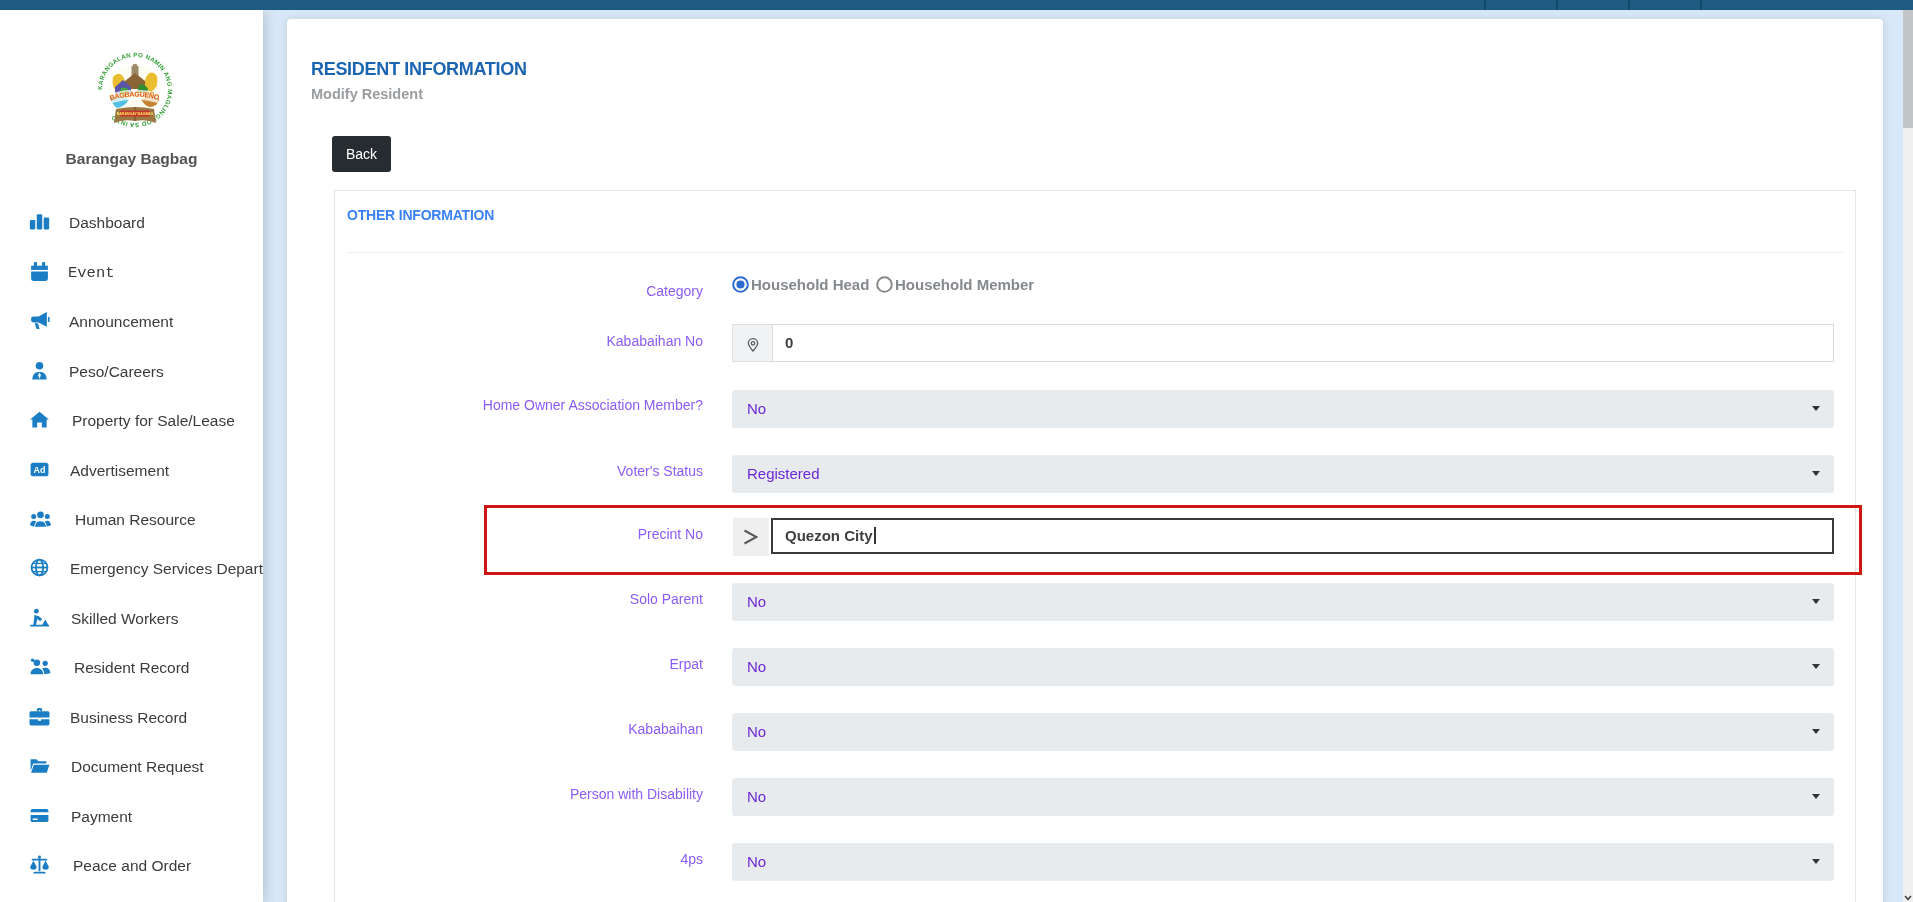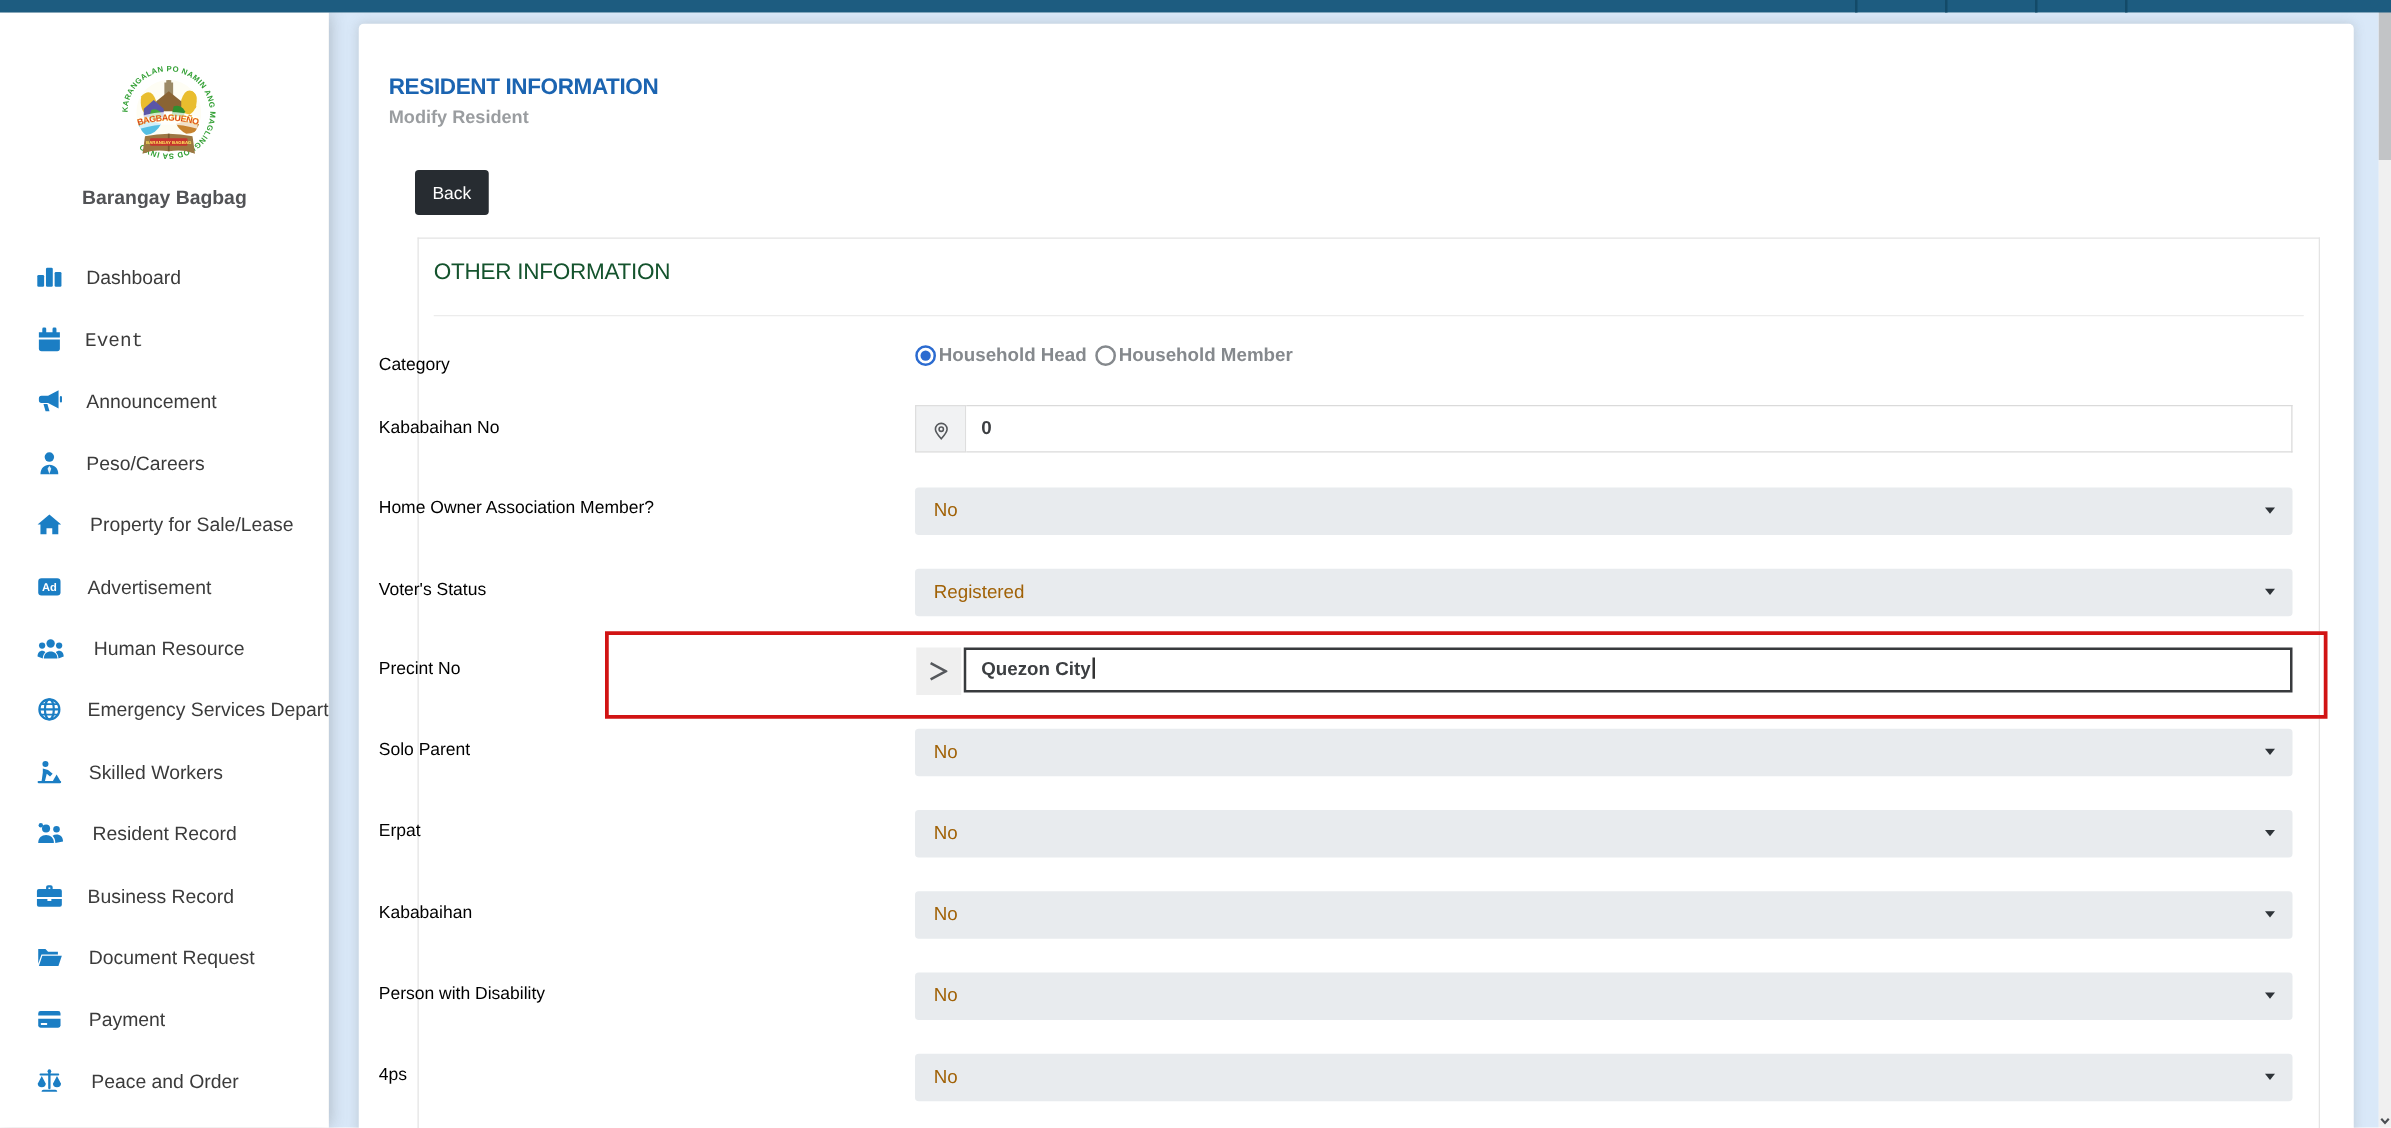--- a/index.html
+++ b/index.html
@@ -15,24 +15,24 @@
 #brgname { left:0px; top:140px; width:263px; text-align:center; font-size:15.5px; font-weight:bold; color:#525356; }
 .mi { position:absolute; left:0; width:263px; height:26px; }
 .mi .ic { position:absolute; left:29px; top:1px; width:21px; height:21px; }
 .mi .ic svg { display:block; }
 .mi .tx { position:absolute; left:68px; top:0px; font-size:15.5px; color:#3b3b3b; white-space:nowrap; line-height:26px; }
 #card { left:287px; top:19px; width:1596px; height:890px; background:#fff; border-radius:4px; box-shadow:0 0 9px rgba(100,100,100,.22); z-index:2; }
 #h1 { left:311px; top:59px; font-size:18px; font-weight:bold; color:#1b64b1; z-index:3; letter-spacing:-0.3px; }
 #h2 { left:311px; top:86px; font-size:14.5px; font-weight:bold; color:#9a9da0; z-index:3; }
 #backbtn { left:332px; top:136px; width:59px; height:36px; background:#272c31; border-radius:3px; z-index:3; color:#fff; font-size:14px; text-align:center; line-height:36px; }
 #obox { left:334px; top:190px; width:1522px; height:719px; border:1px solid #e4e4e4; border-bottom:none; background:#fff; z-index:3; }
-#oh { left:347px; top:207px; font-size:18px; font-weight:normal; color:#14532d; z-index:4; letter-spacing:-0.2px; }
+#oh { left:347px; top:207px; font-size:14px; font-weight:bold; color:#3b82f6; z-index:4; letter-spacing:-0.2px; }
 #ohr { left:347px; top:252px; width:1496px; height:1px; background:#ececec; z-index:4; }
-.lbl { position:absolute; width:400px; left:303px; text-align:left; font-size:14px; color:#000000; z-index:4; }
-.sel { position:absolute; left:732px; width:1102px; height:38px; background:#e8ebee; border-radius:3px; z-index:4; font-size:15px; color:#a16207; line-height:38px; padding-left:15px; }
+.lbl { position:absolute; width:400px; left:303px; text-align:right; font-size:14px; color:#8b5cf6; z-index:4; }
+.sel { position:absolute; left:732px; width:1102px; height:38px; background:#e8ebee; border-radius:3px; z-index:4; font-size:15px; color:#6d28d9; line-height:38px; padding-left:15px; }
 .caret { position:absolute; left:1811.5px; width:0; height:0; border-left:4.8px solid transparent; border-right:4.8px solid transparent; border-top:5.2px solid #2e3338; z-index:5; }
 .igbox { position:absolute; z-index:4; }
 #radios { left:732px; top:276px; width:700px; height:17px; z-index:4; font-size:15px; font-weight:bold; color:#85898d; }
 #radios span { position:absolute; top:0; line-height:17px; white-space:nowrap; }
 #radios svg { position:absolute; top:0; }
 </style>
 </head>
 <body>
 <div class="abs" id="topbar">
   <div class="tsep" style="left:1484px"></div>

